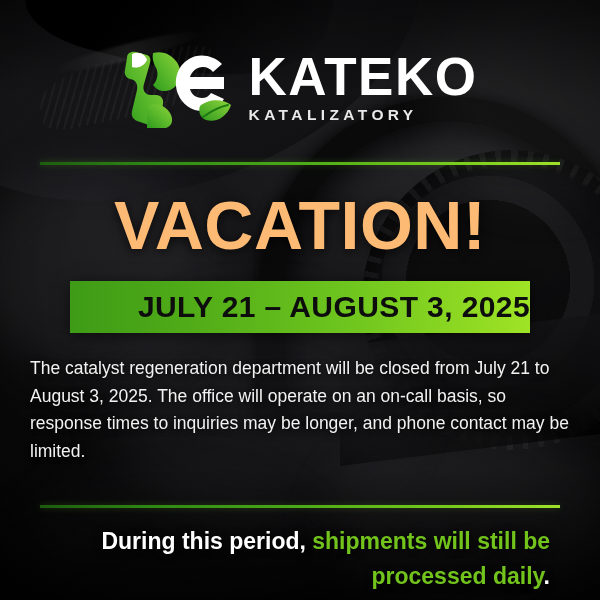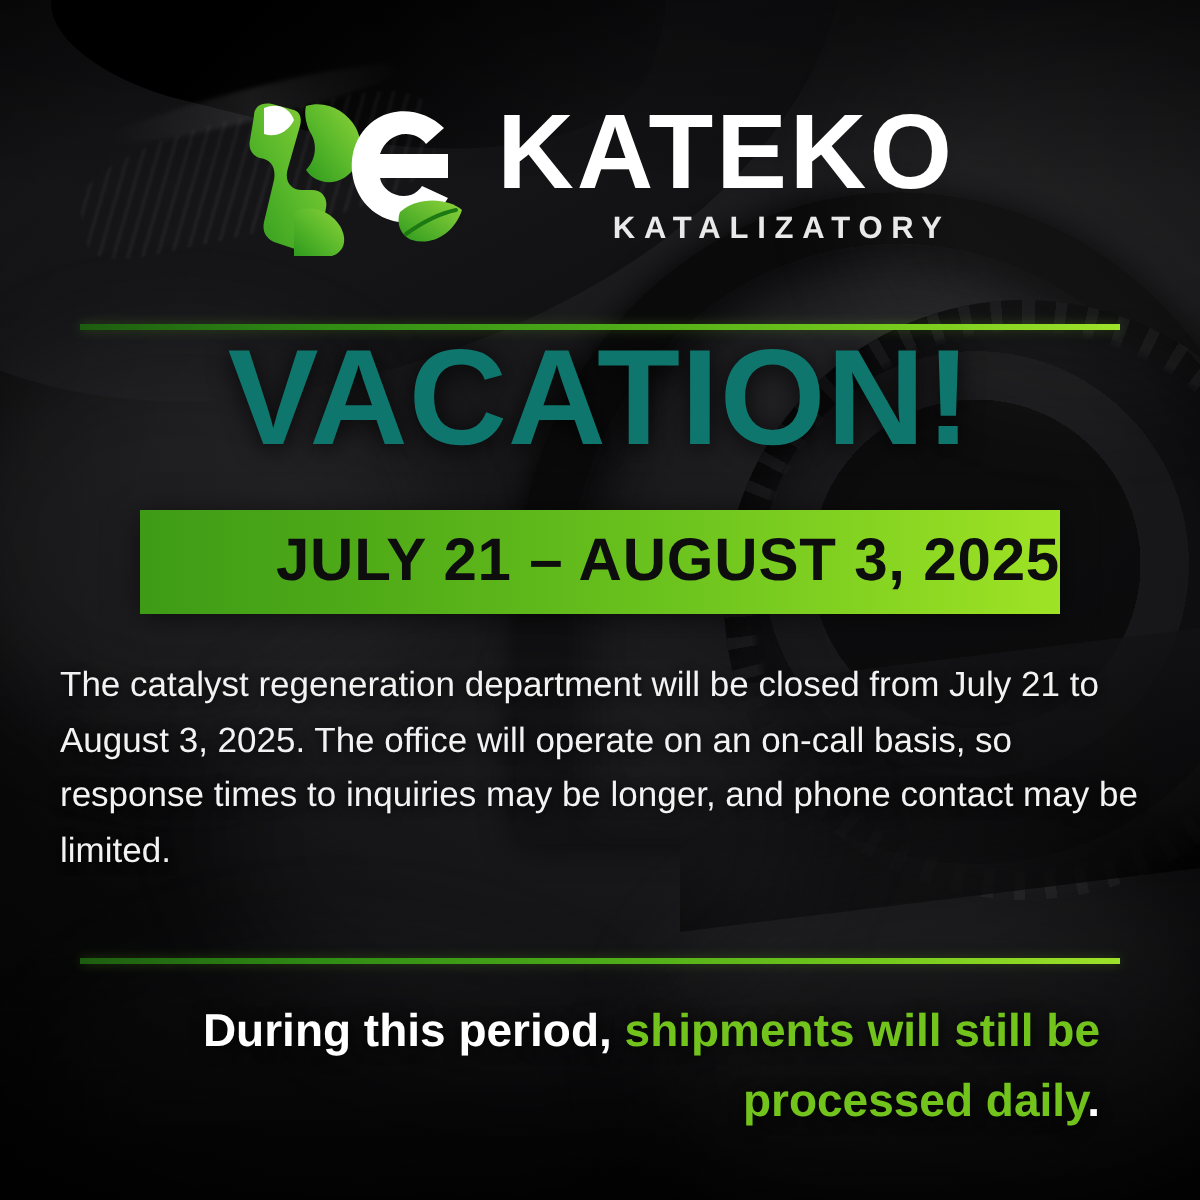--- a/index.html
+++ b/index.html
@@ -99,41 +99,42 @@
   
   .content{position:absolute;inset:0;display:flex;flex-direction:column;align-items:center;}
 
   
   .logo{
     margin-top:48px;
     display:flex;align-items:center;gap:14px;
     height:82px;
   }
   .mark{position:relative;width:112px;height:78px;flex:0 0 auto;}
-  .wordwrap{display:flex;flex-direction:column;align-items:flex-end;justify-content:center;padding-bottom:2px;}
+  .wordwrap{display:flex;flex-direction:column;justify-content:center;padding-bottom:2px;}
   .word{
     color:#fff;font-size:53px;line-height:.94;font-weight:700;
     letter-spacing:1.5px;
   }
   .sub{
     color:#e9e9e9;font-size:15.5px;font-weight:600;letter-spacing:4.4px;
     margin-top:4px;margin-right:2px;
   }
 
   
   .rule{
     width:520px;height:3px;flex:0 0 auto;
     background:linear-gradient(90deg,#1d5c10 0%,#2f8a14 22%,#4aa818 48%,#73c81c 76%,#9ee22a 100%);
     box-shadow:0 0 6px rgba(120,205,30,.28);
   }
   .rule-top{margin-top:32px;}
 
   
   .headline{
-    color:#0f766e;
+    margin-top:26px;
+    color:#fdba74;
     font-size:68px;font-weight:700;letter-spacing:.5px;line-height:1;
     text-shadow:0 2px 12px rgba(0,0,0,.75);
   }
 
   
   .banner{
     margin-top:22px;
     width:460px;height:52px;
     display:flex;align-items:center;justify-content:flex-end;
     background:linear-gradient(90deg,#3e9b16 0%,#52ad18 28%,#6ec51e 60%,#9fe325 100%);

